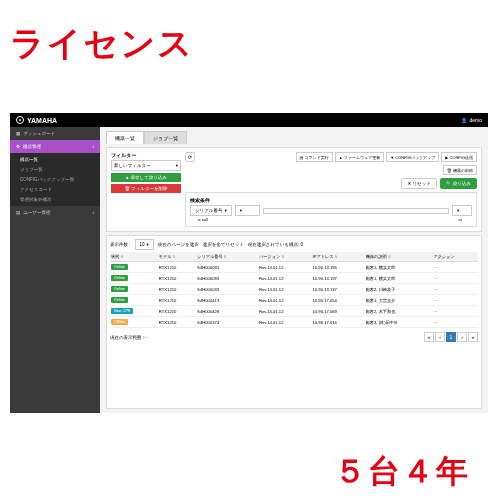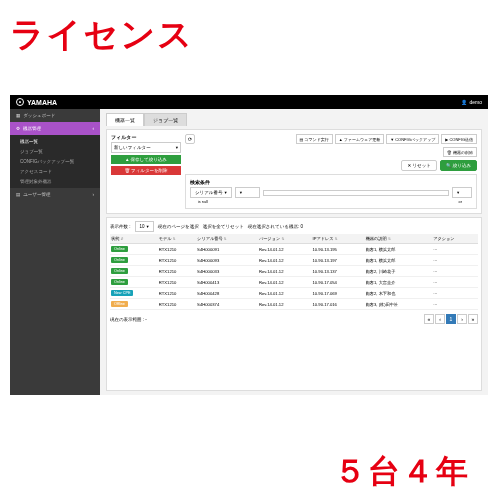--- a/index.html
+++ b/index.html
@@ -1,17 +1,17 @@
 <!DOCTYPE html>
 <html><head>
 <meta charset="utf-8">
 <style>
 *{box-sizing:border-box;margin:0;padding:0;font-family:"Hiragino Sans","Meiryo",sans-serif}
 body{width:500px;height:500px;background:#fff;position:relative;overflow:hidden}
-.title-top{color:#e60012;font-size:34px;font-weight:bold;padding:12px 10px;letter-spacing:2px}
+.title-top{color:#e60012;font-size:34px;font-weight:bold;padding:21px 10px;letter-spacing:2px}
 .title-bottom{position:absolute;bottom:6px;right:30px;color:#e60012;font-size:32px;font-weight:bold;letter-spacing:2px}
 .screenshot{margin:25px 10px 0 10px;width:478px;height:300px;display:flex;flex-direction:column;font-size:4.5px}
 .topbar{background:#000;color:#fff;height:14px;display:flex;align-items:center;padding:0 6px;justify-content:space-between}
 .logo{font-weight:bold;font-size:7px;display:flex;align-items:center;gap:3px}
 .logo-icon{width:8px;height:8px;border:1px solid #fff;border-radius:50%;display:flex;align-items:center;justify-content:center;font-size:3px}
 .demo{font-size:5px;display:flex;align-items:center;gap:2px}
 .mainrow{display:flex;flex:1;min-height:0}
 .sidebar{width:90px;background:#3a3a3a;color:#ccc;display:flex;flex-direction:column}
 .navitem{padding:4px 6px;display:flex;align-items:center;gap:3px;cursor:pointer}
 .navitem.active{background:#a952c8;color:#fff}

